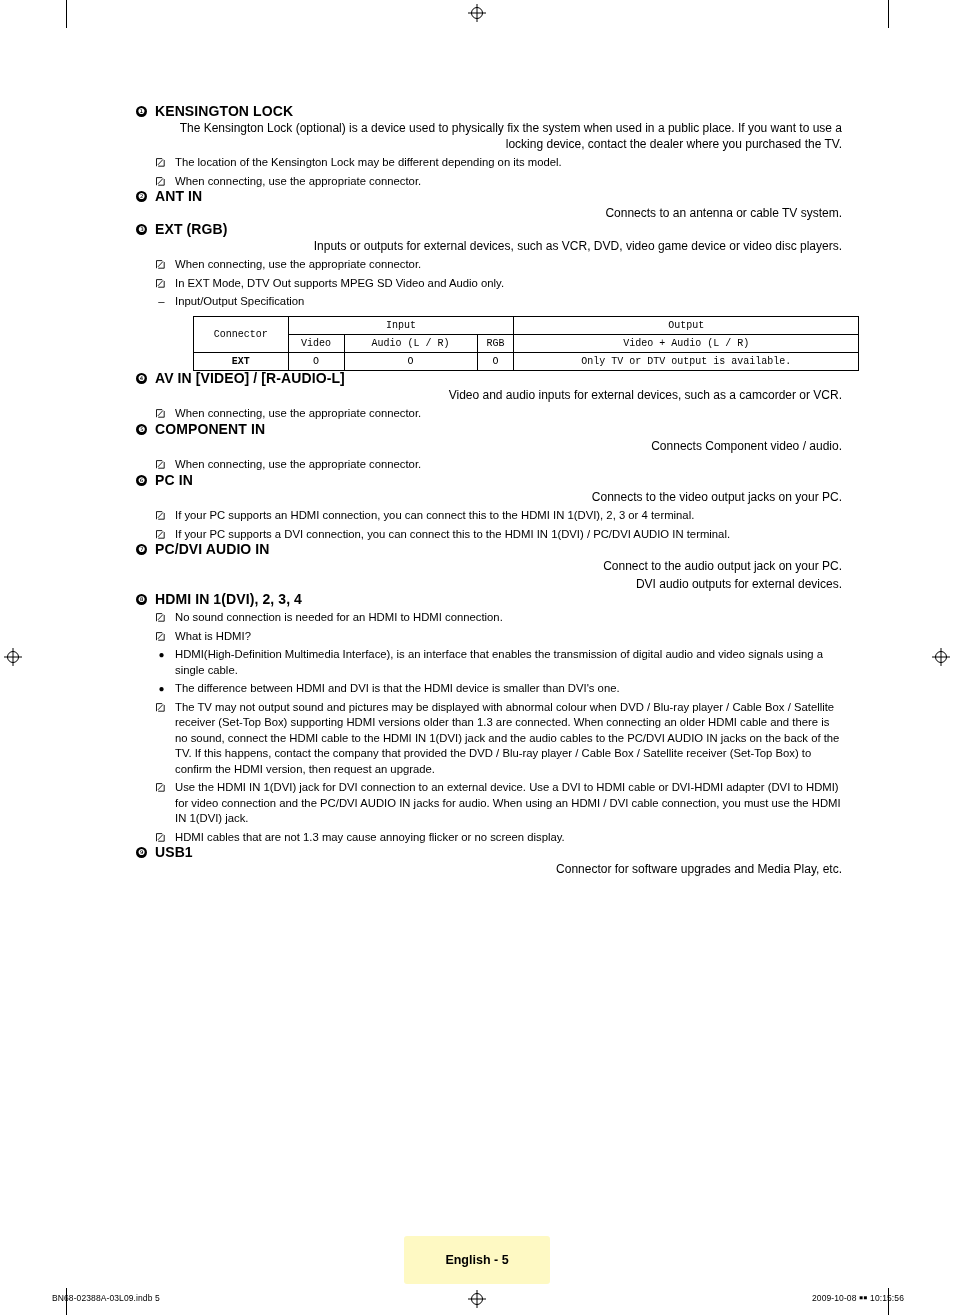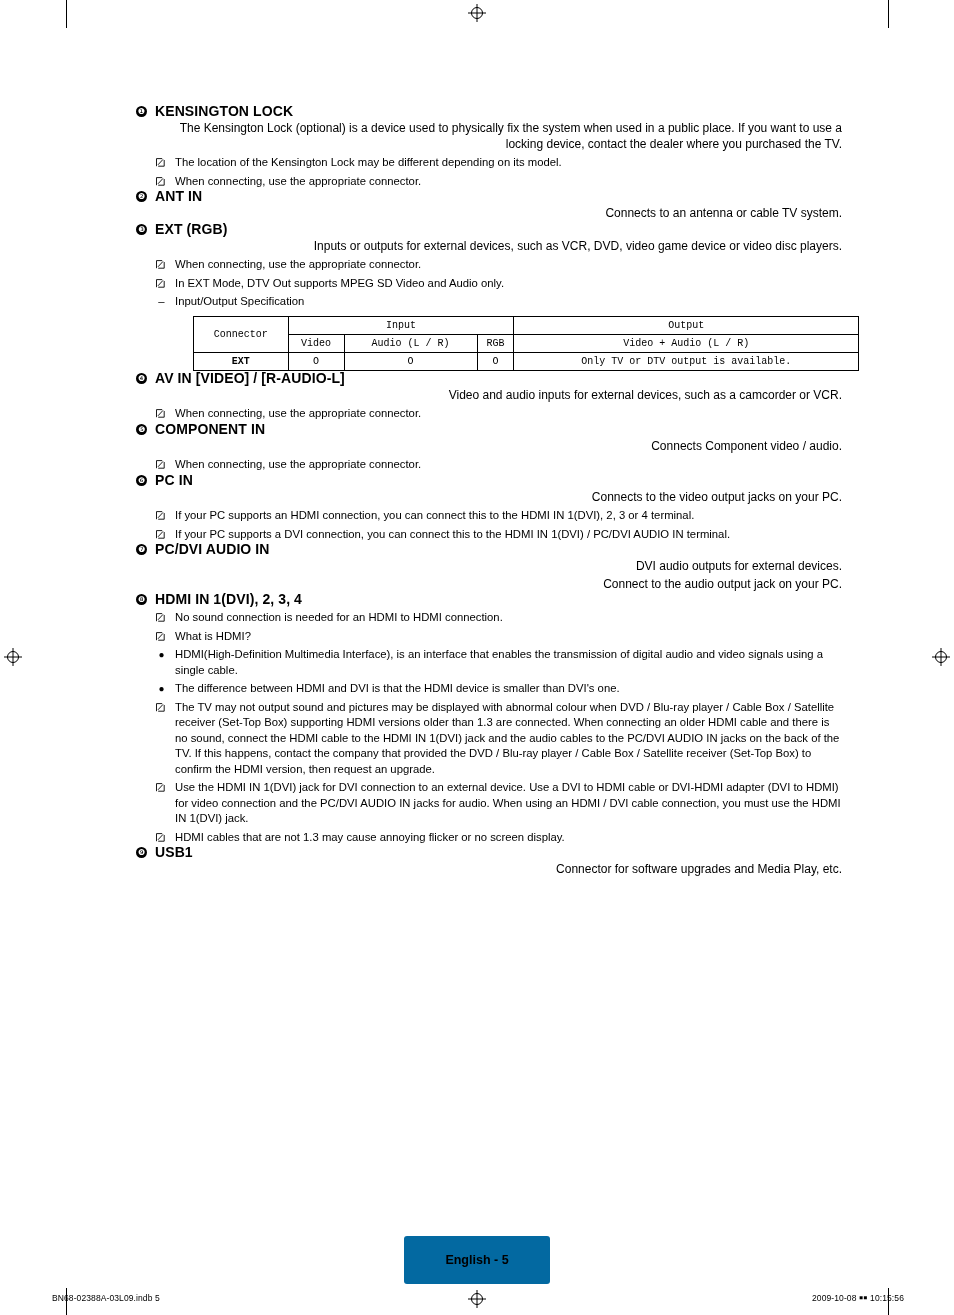--- a/index.html
+++ b/index.html
@@ -149,21 +149,21 @@
   .br { border-right: 1px solid #000; }
   .bold { font-weight: bold; }
 
   
   .footer-badge {
     position: absolute;
     left: 404px;
     top: 1236px;
     width: 146px;
     height: 48px;
-    background: #0369a1;
+    background: #fef9c3;
     border-radius: 3px;
   }
   .footer-badge span {
     display: block;
     text-align: center;
     line-height: 48px;
     font-size: 12.5px;
     font-weight: bold;
     color: #000;
   }
@@ -386,22 +386,22 @@
             <div class="note-text">If your PC supports a DVI connection, you can connect this to the <b>HDMI IN 1(DVI) / PC/DVI AUDIO IN</b> terminal.</div>
           </div>
         </div>
       </div>
       <div class="item">
         <div class="item-head">
           <div class="num-badge">❼</div>
           <div class="item-title">PC/DVI AUDIO IN</div>
         </div>
         <div class="body-block">
+          <div class="para">Connect to the audio output jack on your PC.</div>
           <div class="para">DVI audio outputs for external devices.</div>
-          <div class="para">Connect to the audio output jack on your PC.</div>
         </div>
       </div>
       <div class="item">
         <div class="item-head">
           <div class="num-badge">❽</div>
           <div class="item-title">HDMI IN 1(DVI), 2, 3, 4</div>
         </div>
         <div class="body-block">
           <div class="note-row">
             <div class="note-icon">

